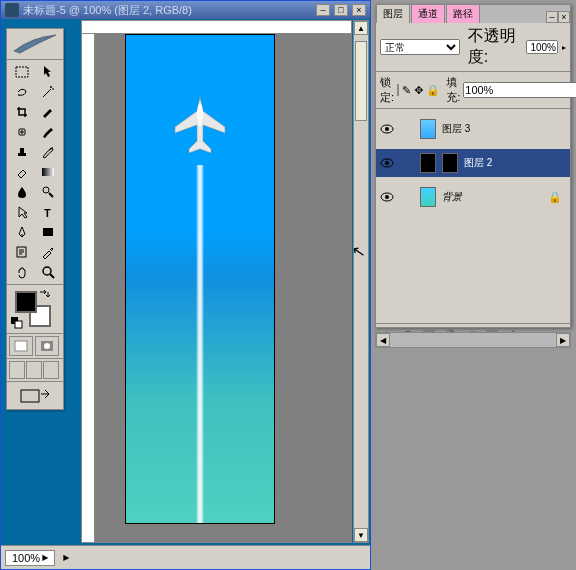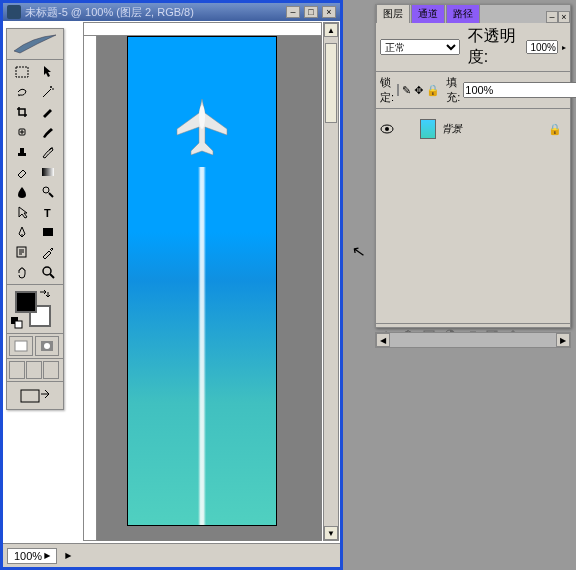--- a/index.html
+++ b/index.html
@@ -1,17 +1,17 @@
 <!DOCTYPE html>
 <html><head>
 <meta charset="utf-8">
 <style>
 *{box-sizing:border-box;margin:0;padding:0;font-family:"Microsoft YaHei",sans-serif;font-size:11px;-webkit-font-smoothing:none}
 body{background:#999;position:relative;width:576px;height:570px;color:#000}
-.main-win{position:absolute;left:0;top:0;width:343px;height:570px;background:#ffffff;border:3px solid #1d4ed8}
+.main-win{position:absolute;left:0;top:0;width:371px;height:570px;background:#0369a1;border:1px solid #1d4ed8}
 .title-bar{height:18px;background:linear-gradient(#7292ca,#4060a0);color:#d0d8f0;display:flex;align-items:center;padding:0 4px;gap:4px}
 .title-bar .icon{width:14px;height:14px;background:#2a4a6a;border-radius:2px}
 .title-bar .spacer{flex:1}
 .winbtn{width:14px;height:12px;background:#d4d0c8;border:1px solid #888;display:flex;align-items:center;justify-content:center;font-size:9px;color:#000}
 .rulers-top{position:absolute;left:80px;top:19px;right:18px;height:14px;background:#fff;border:1px solid #888}
 .rulers-left{position:absolute;left:80px;top:32px;width:14px;bottom:26px;background:#fff;border:1px solid #888}
 .canvas-area{position:absolute;left:94px;top:33px;right:18px;bottom:26px;background:#808080;overflow:hidden}
 .canvas{position:absolute;left:30px;top:0;width:150px;height:490px;border:1px solid #000;overflow:hidden}
 .sky{width:100%;height:100%;background:linear-gradient(#00a0ff 0%,#00a0ff 40%,#1090e0 50%,#40c0c0 75%,#50d0c0 100%)}
 .plane{position:absolute;left:50%;top:60px;transform:translateX(-50%);}
@@ -28,21 +28,21 @@
 .tool{width:26px;height:20px;border:1px solid #d4d0c8;display:flex;align-items:center;justify-content:center;background:#d4d0c8}
 .colors{padding:4px;position:relative;height:48px}
 .fg{position:absolute;width:22px;height:22px;background:#000;border:2px solid #666;left:8px;top:6px;z-index:2}
 .bg{position:absolute;width:22px;height:22px;background:#fff;border:2px solid #666;left:22px;top:20px}
 .mask-row{display:flex;padding:2px;gap:2px;border-top:1px solid #888}
 .mask-row .m{width:24px;height:20px;border:1px solid #888}
 .jump{padding:4px 0;position:relative;height:28px;border-top:1px solid #888}
 .layers-panel{position:absolute;left:375px;top:4px;width:196px;height:324px;background:#d4d0c8;border:1px solid #888;box-shadow:1px 1px 3px rgba(0,0,0,0.4)}
 .panel-tabs{height:18px;display:flex;background:#b8b8b8;align-items:flex-end}
 .tab{padding:2px 6px;background:#d4d0c8;border:1px solid #888;border-bottom:none;margin-right:1px;font-size:10px}
-.tab.inactive{background:#8b5cf6}
+.tab.inactive{background:#f9a8d4}
 .panel-tabs .spacer{flex:1}
 .panel-top{display:flex;align-items:center;padding:3px 4px;gap:4px;border-bottom:1px solid #888}
 .panel-top select{width:100px;height:16px;font-size:10px}
 .panel-top .lbl{font-size:16px}
 .panel-top input{width:32px;height:14px;font-size:10px;text-align:right}
 .panel-lock{display:flex;align-items:center;padding:3px 4px;gap:3px;border-bottom:1px solid #888;font-size:10px}
 .lock-slot{width:12px;height:12px;border:1px solid #888;background:#fff}
 .layers-list{height:214px;background:#d4d0c8;overflow:hidden;padding-top:6px}
 .layer{display:flex;align-items:center;height:28px;padding:2px 4px;gap:6px;margin-bottom:6px}
 .layer .eye{width:14px;height:12px;display:flex;align-items:center;justify-content:center}
@@ -290,20 +290,43 @@
   </div>
   <div class="layers-list" id="layers-list">
       <div class="layer">
         <div class="eye">
           <svg width="14" height="10">
             <ellipse cx="7" cy="5" rx="6" ry="4" fill="none" stroke="#000"></ellipse>
             <circle cx="7" cy="5" r="2" fill="#000"></circle>
           </svg>
         </div>
         <div class="link"></div>
+        <div class="thumb" style="background:linear-gradient(#6cf,#3af)"></div>
+        <span class="name">图层 3</span>
+      </div>
+      <div class="layer selected">
+        <div class="eye">
+          <svg width="14" height="10">
+            <ellipse cx="7" cy="5" rx="6" ry="4" fill="none" stroke="#000"></ellipse>
+            <circle cx="7" cy="5" r="2" fill="#000"></circle>
+          </svg>
+        </div>
+        <div class="link"></div>
+        <div class="thumb" style="background:#000"></div>
+        <div class="thumb" style="background:#000"></div>
+        <span class="name">图层 2</span>
+      </div>
+      <div class="layer">
+        <div class="eye">
+          <svg width="14" height="10">
+            <ellipse cx="7" cy="5" rx="6" ry="4" fill="none" stroke="#000"></ellipse>
+            <circle cx="7" cy="5" r="2" fill="#000"></circle>
+          </svg>
+        </div>
+        <div class="link"></div>
         <div class="thumb" style="background:linear-gradient(#40d0ff,#40d0c0)"></div>
         <span class="name" style="font-style:italic">背景</span>
         <span style="margin-left:auto;margin-right:4px">🔒</span>
       </div>
     </div>
   <div class="panel-bottom">
     <div class="b">
         <svg width="12" height="10">
           <path d="M2 5 Q2 2 5 2 L6 2 M6 8 L7 8 Q10 8 10 5" stroke="#666" fill="none"></path>
         </svg>

